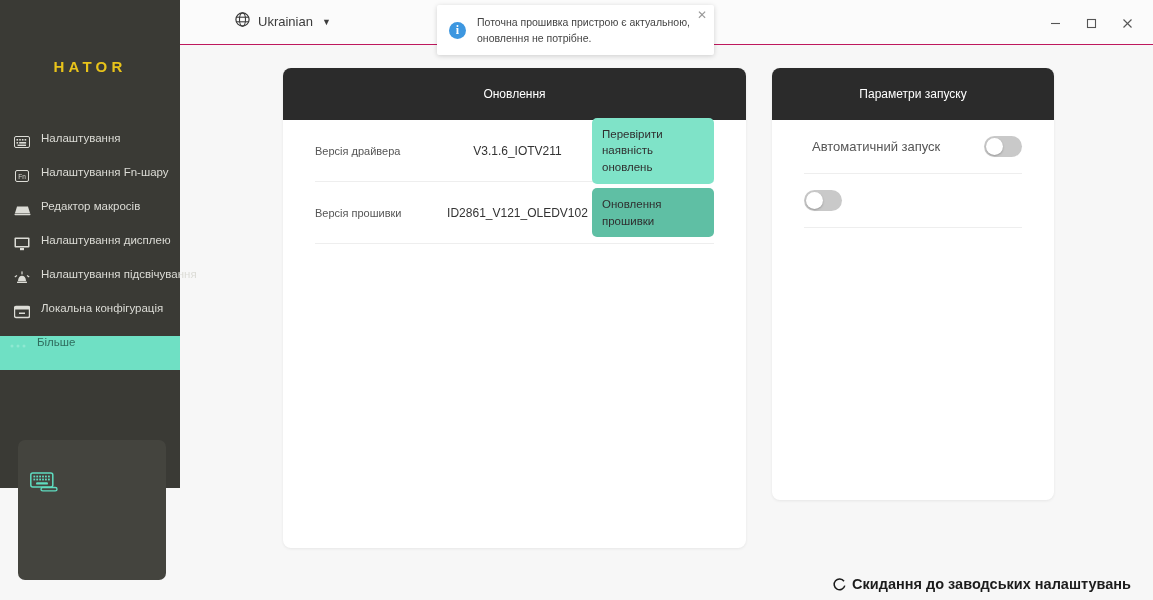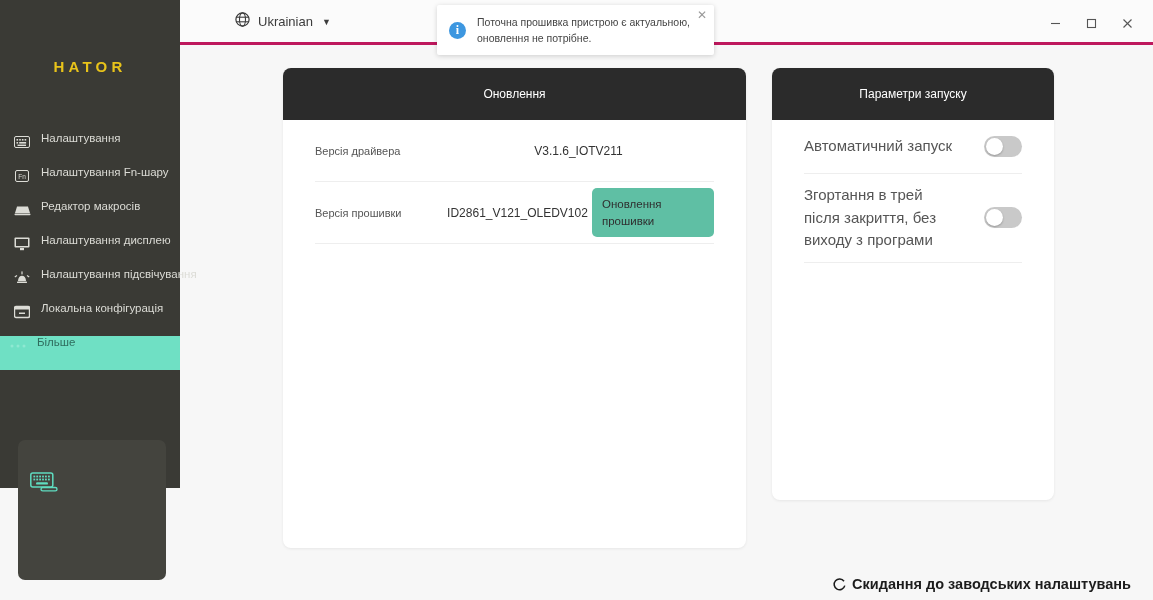--- a/index.html
+++ b/index.html
@@ -60,21 +60,21 @@
     padding-bottom: 7px;
     border-bottom: 1px solid #6a6a62;
   }
   #device-icon { margin-top: 18px; }
 
   
   #titlebar {
     position: absolute; left: 180px; top: 0;
     width: 973px; height: 45px;
     background: #fbfbfb;
-    border-bottom: 3px solid #be185d;
+    border-bottom: 1px solid #be185d;
   }
   #lang-select {
     position: absolute; left: 55px; top: 12px;
     display: flex; align-items: center;
     cursor: pointer;
   }
   #lang-label {
     font-size: 13px; color: #3c3c3c;
     margin: 0 9px 0 8px;
   }
@@ -162,21 +162,21 @@
   .act-btn.primary { background: #7fe3c8; }
   .act-btn.secondary { background: #5fbfa4; }
 
   
   .tog-row {
     min-height: 54px;
     display: flex; align-items: center; justify-content: space-between;
     border-bottom: 1px solid #eeeeee;
     padding: 10px 0;
   }
-  .tog-label { font-size: 15px; color: #555; line-height: 1.5; width: 150px; }
+  .tog-label { font-size: 13px; color: #555; line-height: 1.5; width: 150px; margin-left: 8px; }
   .toggle {
     width: 38px; height: 21px;
     border-radius: 11px;
     background: #c9c9c9;
     position: relative;
     cursor: pointer;
     flex: 0 0 38px;
   }
   .toggle .knob {
     position: absolute; left: 2px; top: 2px;
@@ -357,20 +357,21 @@
   <span id="toast-close">✕</span>
 </div>
 
 <div class="panel" id="panel-update">
   <div class="panel-header">Оновлення</div>
   <div class="panel-body">
 
     <div class="ver-row">
       <span class="ver-label">Версія драйвера</span>
       <span class="ver-value">V3.1.6_IOTV211</span>
+      <button class="act-btn primary">Перевірити наявність оновлень</button>
     </div>
 
     <div class="ver-row">
       <span class="ver-label">Версія прошивки</span>
       <span class="ver-value">ID2861_V121_OLEDV102</span>
       <button class="act-btn secondary">Оновлення прошивки</button>
     </div>
 
   </div>
 </div>
@@ -380,21 +381,20 @@
   <div class="panel-body">
 
     <div class="tog-row">
       <span class="tog-label">Автоматичний запуск</span>
       <span class="toggle">
           <span class="knob"></span>
         </span>
     </div>
 
     <div class="tog-row">
-      <span class="tog-label">Згортання в трей після закриття, без виходу з програми</span>
       <span class="toggle">
           <span class="knob"></span>
         </span>
     </div>
 
   </div>
 </div>
 
 <div id="reset-link">
   <span class="reset-ico">

